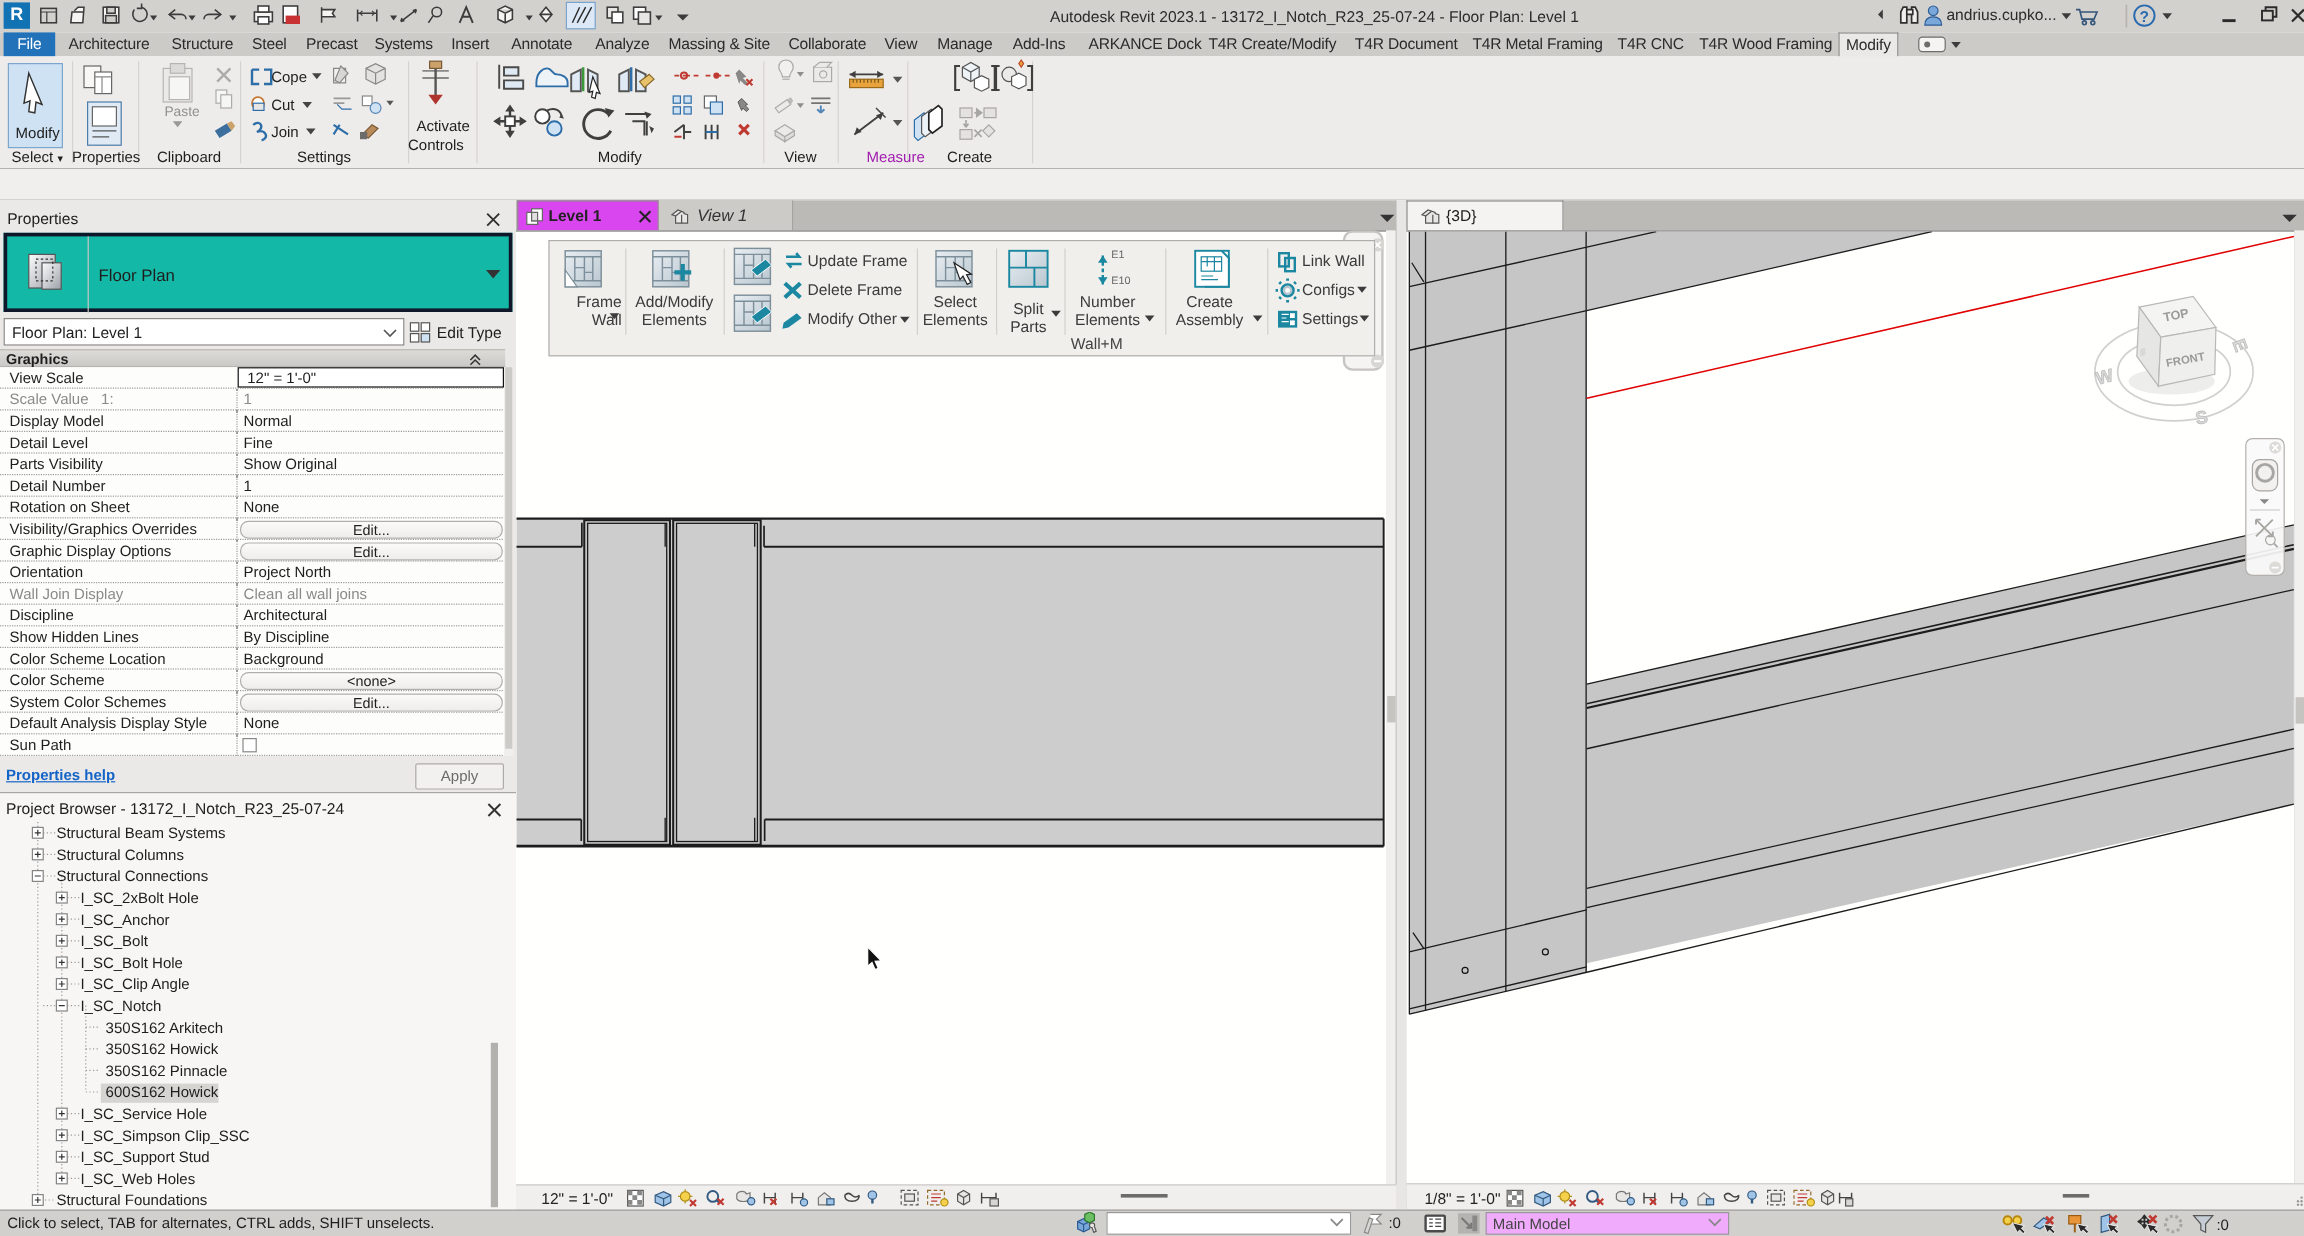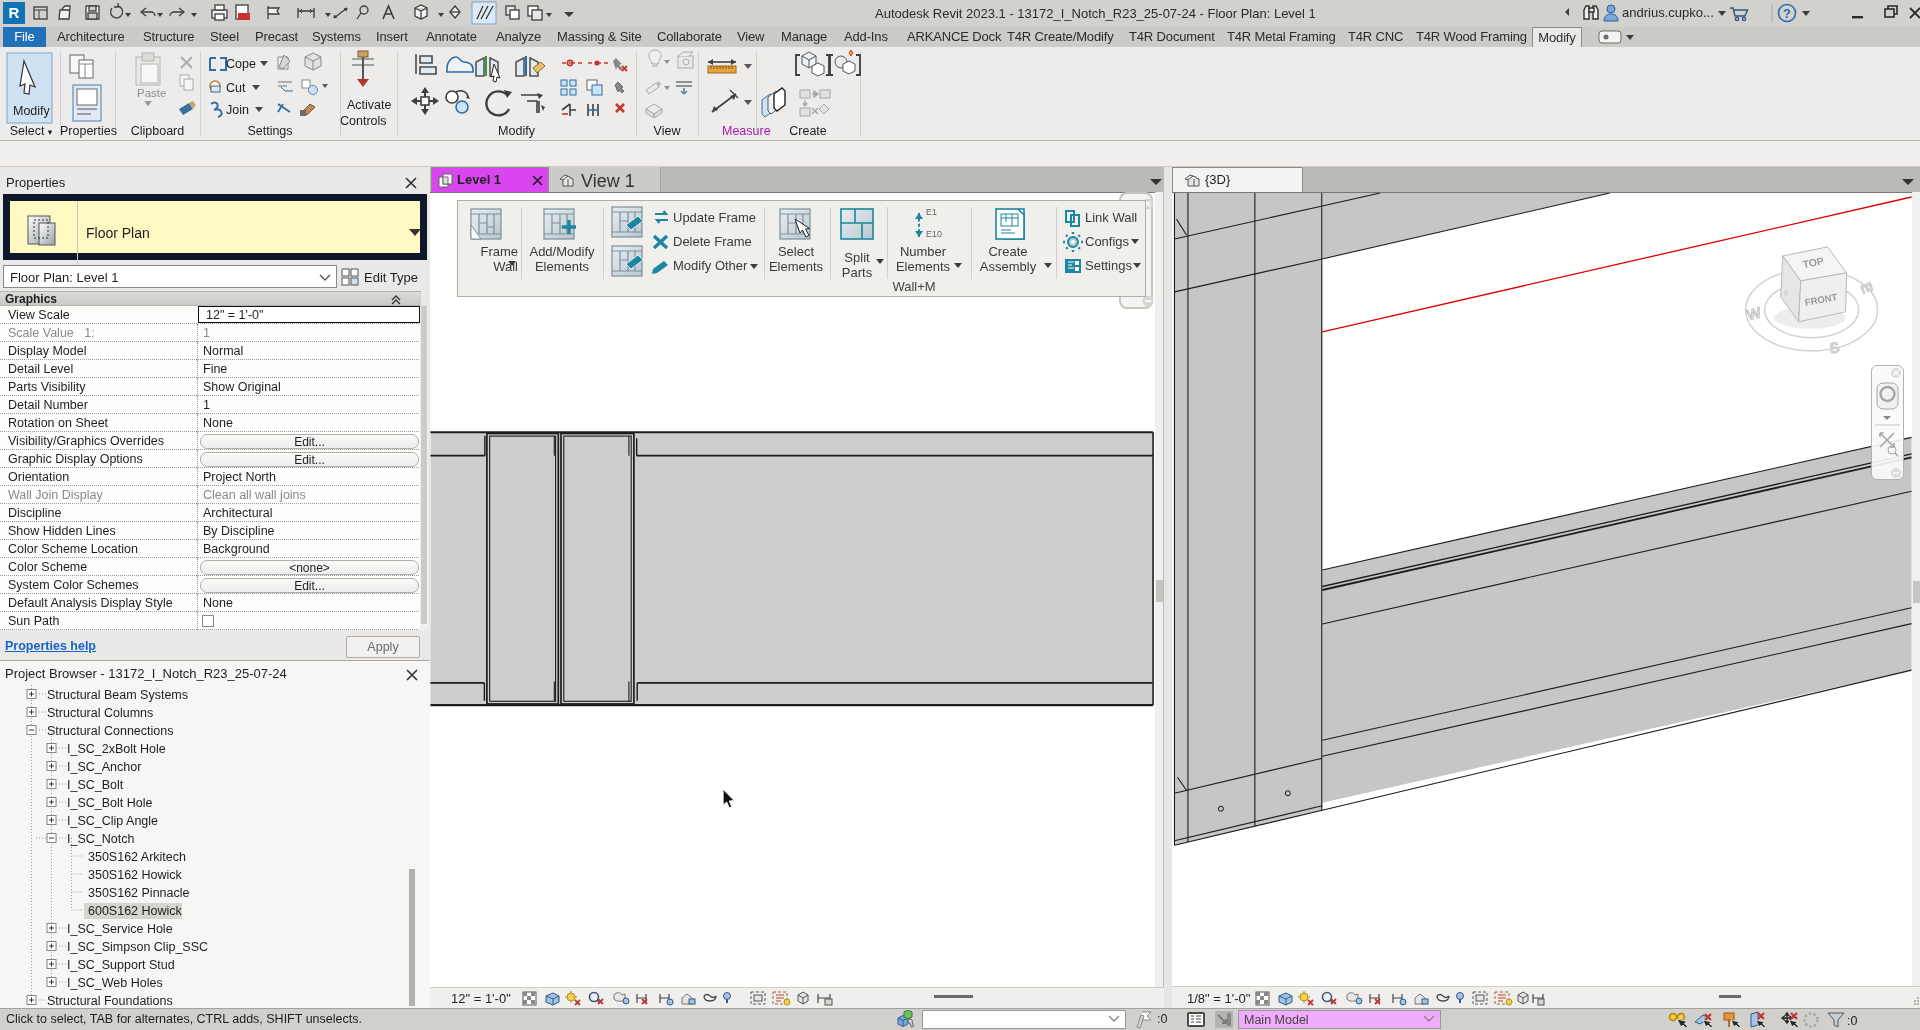--- a/index.html
+++ b/index.html
@@ -330,21 +330,21 @@
 
 <div class="abs" style="left:0;top:141px;width:1920px;height:26px;background:#f0efed;border-bottom:1px solid #cfccc9;"></div>
 
 <div class="abs" id="props" style="left:0;top:167px;width:430px;height:493px;background:#ebe9e7;font-size:12.5px;color:#1e1e1e;">
 
  <div class="abs" style="left:6px;top:8px;font-size:13px;">Properties</div>
  <svg class="abs" style="left:404px;top:9px" width="14" height="14">
       <path d="M2 2l10 10M12 2L2 12" stroke="#333" stroke-width="1.6"></path>
     </svg>
 
- <div class="abs" style="left:3px;top:27px;width:424px;height:66px;background:#fef9c3;border:7px solid #0f172a;">
+ <div class="abs" style="left:3px;top:27px;width:424px;height:66px;background:#14b8a6;border:3px solid #0f172a;">
   <div class="abs" style="left:0;top:0;width:68px;height:64px;border-right:1px solid #c8c6c3;"></div>
   <svg class="abs" style="left:14px;top:10px" width="44" height="44" viewBox="0 0 44 44">
    <defs>
           <linearGradient id="fpg" x1="0" y1="0" x2="1" y2="1">
             <stop offset="0" stop-color="#fdfdfd"></stop>
             <stop offset="1" stop-color="#9aa0a8"></stop>
           </linearGradient>
         </defs>
    <rect x="4" y="5" width="22" height="28" fill="url(#fpg)" stroke="#555"></rect>
    <rect x="15" y="12" width="16" height="22" fill="url(#fpg)" stroke="#555"></rect>
@@ -556,21 +556,21 @@
   <div class="abs" style="left:25px;top:4px;font-size:13px;font-weight:bold;color:#222;">Level 1</div>
   <svg class="abs" style="left:100px;top:7px" width="12" height="12">
         <path d="M1 1l9 9M10 1L1 10" stroke="#222" stroke-width="1.7"></path>
       </svg>
  </div>
  <div class="abs" style="left:119px;top:0;width:112px;height:25px;background:#cdcbc8;border-right:1px solid #a5a3a0;">
   <svg class="abs" style="left:9px;top:6px" width="16" height="14" viewBox="0 0 16 14">
         <path d="M2 6l5-4 5 2v1l3 1v7H5V7z" fill="#e8e6e4" stroke="#555"></path>
         <path d="M5 7l5-4M10 6v7" stroke="#555" fill="none"></path>
       </svg>
-  <div class="abs" style="left:32px;top:4px;font-size:18px;color:#333;">View 1</div>
+  <div class="abs" style="left:32px;top:4px;font-size:14px;color:#333;font-style:italic;">View 1</div>
  </div>
  <svg class="abs" style="left:719px;top:9px" width="14" height="10">
       <path d="M1 0h12M1 3l6 6 6-6z" fill="#333"></path>
     </svg>
 
  <svg class="abs" style="left:0;top:25px;background:#fffffe;border-top:1px solid #787876;" width="725" height="795" viewBox="0 0 725 795">
   <g fill="#cdcdcd" stroke="none">
    <rect x="0" y="240" width="723" height="273"></rect>
   </g>
   <g stroke="#1c1c1c" fill="none">

